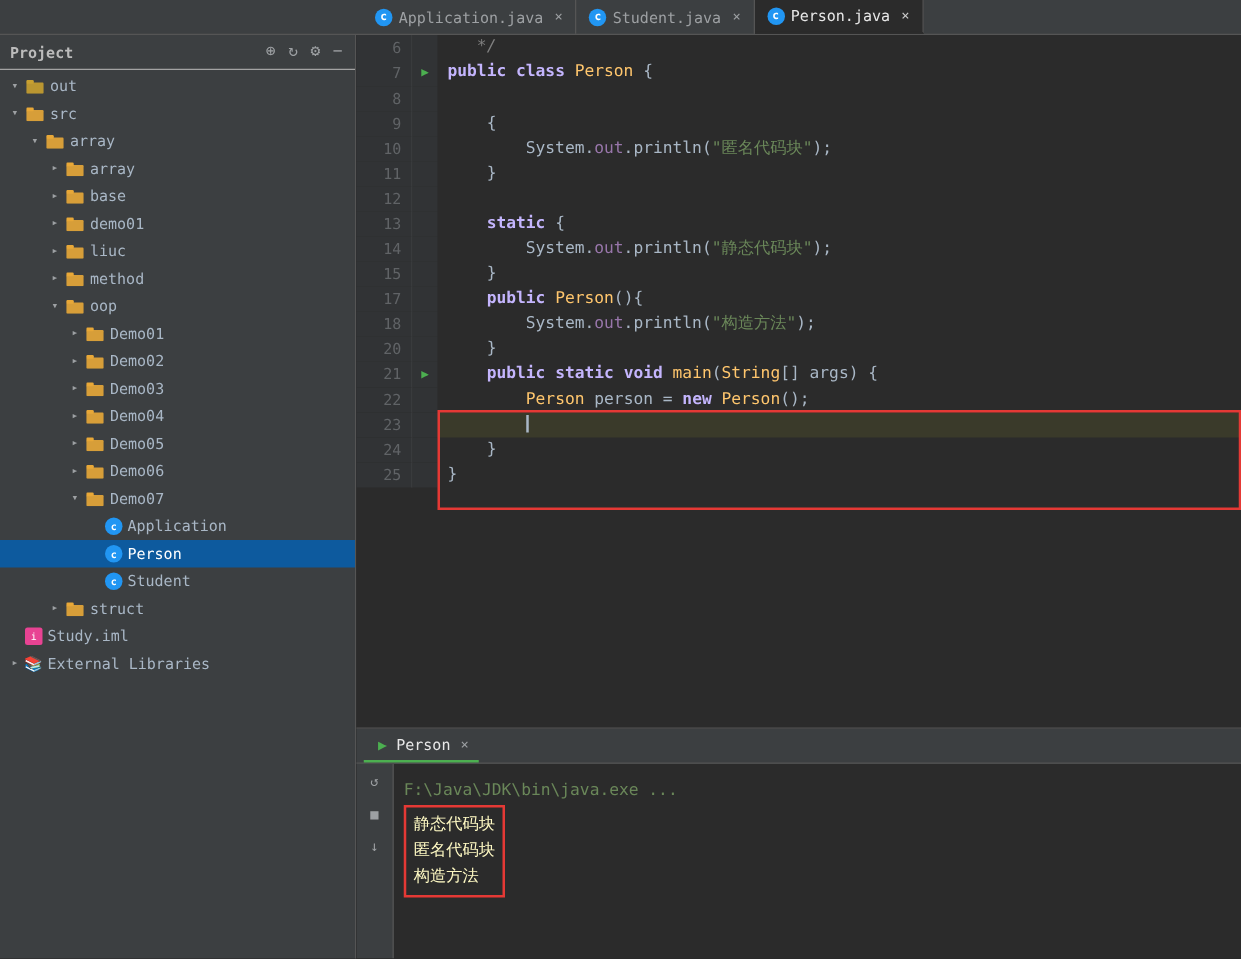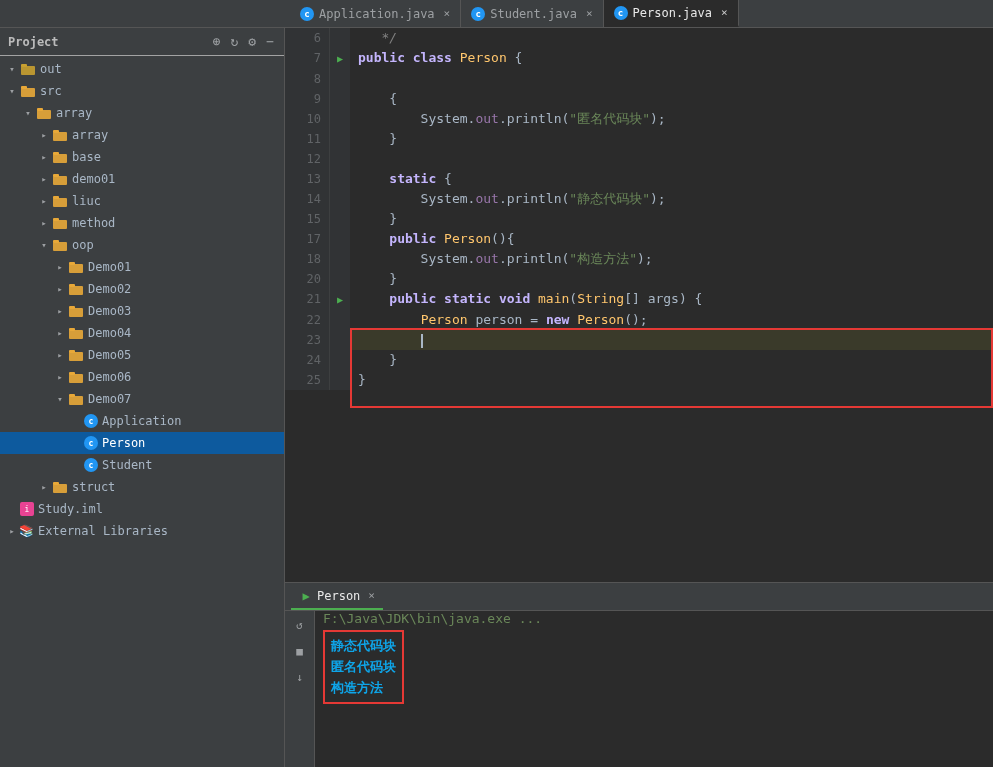--- a/index.html
+++ b/index.html
@@ -311,38 +311,37 @@
       display: flex;
       align-items: center;
       justify-content: center;
       cursor: pointer;
       color: #9da0a3;
       font-size: 11px;
     }
     .output-area {
       flex: 1;
       overflow-y: auto;
-      padding: 0 8px;
+      padding: 14px 8px;
       font-family: 'Consolas', monospace;
       font-size: 13px;
     }
     .output-path {
       color: #6a8759;
       margin-bottom: 4px;
     }
     .output-result {
       border: 2px solid #e53935;
       padding: 4px 6px;
       display: inline-block;
       line-height: 1.6;
     }
     .output-line {
-      color: #0ea5e9;
+      color: #fef9c3;
       display: block;
-      font-weight: bold;
     }
 
     
     .toolbar-icon {
       font-size: 13px;
       color: #9da0a3;
       cursor: pointer;
       padding: 0 2px;
     }
 

